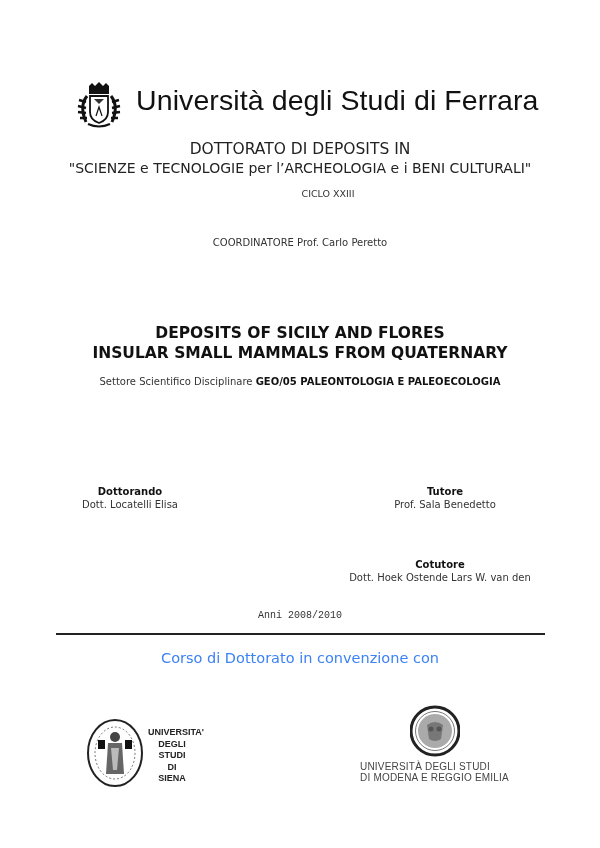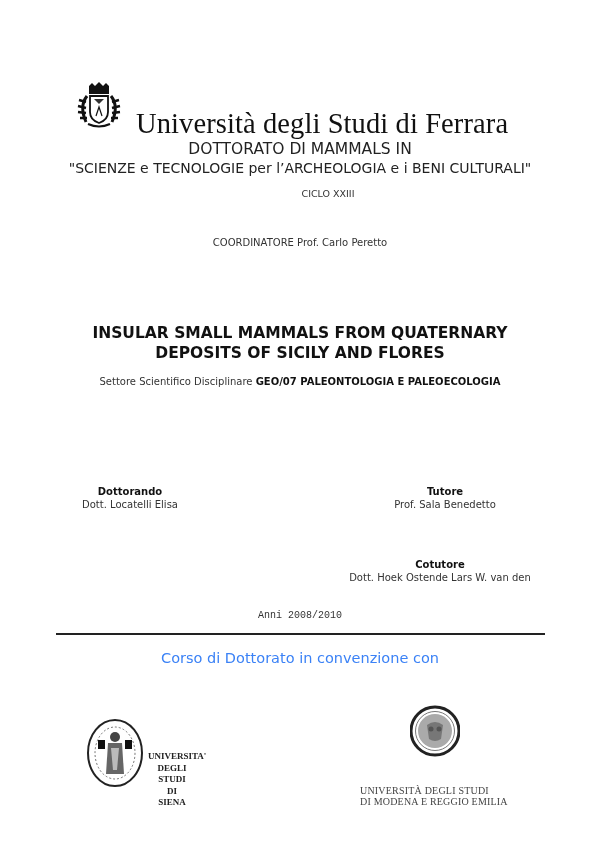--- a/index.html
+++ b/index.html
@@ -1,20 +1,20 @@
 <!DOCTYPE html>
 <html><head>
 <meta charset="utf-8">
 <style>
   html, body { margin:0; padding:0; background:#ffffff; }
   body { width:600px; height:848px; position:relative; overflow:hidden; color:#1a1a1a; }
   .abs { position:absolute; }
   .center { left:0; width:600px; text-align:center; }
   .sans { font-family: "DejaVu Sans", "Liberation Sans", sans-serif; }
-  .serif { font-family: Liberation Serif, serif; margin-top: 24px; }
+  .serif { font-family: Liberation Sans, sans-serif; }
 
   #header-crest { left:76px; top:82px; width:46px; height:48px; }
   #uni-title { left:136px; top:84px; font-size:28.5px; color:#111; white-space:nowrap; letter-spacing:0.1px; }
 
   #doct-line1 { top:140px; font-size:15.5px; color:#222; }
   #doct-line2 { top:160px; font-size:14px; color:#222; }
   #ciclo { top:188px; font-size:9.5px; color:#333;margin-left:28px; }
   #coord { top:237px; font-size:10px; color:#333; }
 
   #thesis-title { top:323px; font-size:15.5px; font-weight:bold; line-height:20px; color:#111; }
@@ -52,30 +52,30 @@
 
   <path d="M11 14 Q3 24 10 40" fill="none" stroke="#111" stroke-width="3"></path>
   <path d="M3 18 L10 20 M2 24 L10 26 M2 30 L10 31 M4 36 L11 36" stroke="#111" stroke-width="2.4"></path>
 
   <path d="M35 14 Q43 24 36 40" fill="none" stroke="#111" stroke-width="3"></path>
   <path d="M43 18 L36 20 M44 24 L36 26 M44 30 L36 31 M42 36 L35 36" stroke="#111" stroke-width="2.4"></path>
   <path d="M12 42 Q23 47 34 42" fill="none" stroke="#111" stroke-width="2"></path>
 </svg>
 <div id="uni-title" class="abs serif">Università degli Studi di Ferrara</div>
 
-<div id="doct-line1" class="abs center sans">DOTTORATO DI MAMMALS IN</div>
+<div id="doct-line1" class="abs center sans">DOTTORATO DI DEPOSITS IN</div>
 <div id="doct-line2" class="abs center sans">"SCIENZE e TECNOLOGIE per l’ARCHEOLOGIA e i BENI CULTURALI"</div>
 <div id="ciclo" class="abs center sans">CICLO XXIII</div>
 <div id="coord" class="abs center sans">COORDINATORE Prof. Carlo Peretto</div>
 
 <div id="thesis-title" class="abs center sans">
+  <div>DEPOSITS OF SICILY AND FLORES</div>
   <div>INSULAR SMALL MAMMALS FROM QUATERNARY</div>
-  <div>DEPOSITS OF SICILY AND FLORES</div>
 </div>
-<div id="settore" class="abs center sans"><span>Settore Scientifico Disciplinare </span><b>GEO/07 PALEONTOLOGIA E PALEOECOLOGIA</b></div>
+<div id="settore" class="abs center sans"><span>Settore Scientifico Disciplinare </span><b>GEO/05 PALEONTOLOGIA E PALEOECOLOGIA</b></div>
 
 <div id="role-dott" class="abs role sans">
   <span class="lbl">Dottorando</span>
   <span class="nm">Dott. Locatelli Elisa</span>
 </div>
 <div id="role-tut" class="abs role sans">
   <span class="lbl">Tutore</span>
   <span class="nm">Prof. Sala Benedetto</span>
 </div>
 <div id="role-cotut" class="abs role sans">

